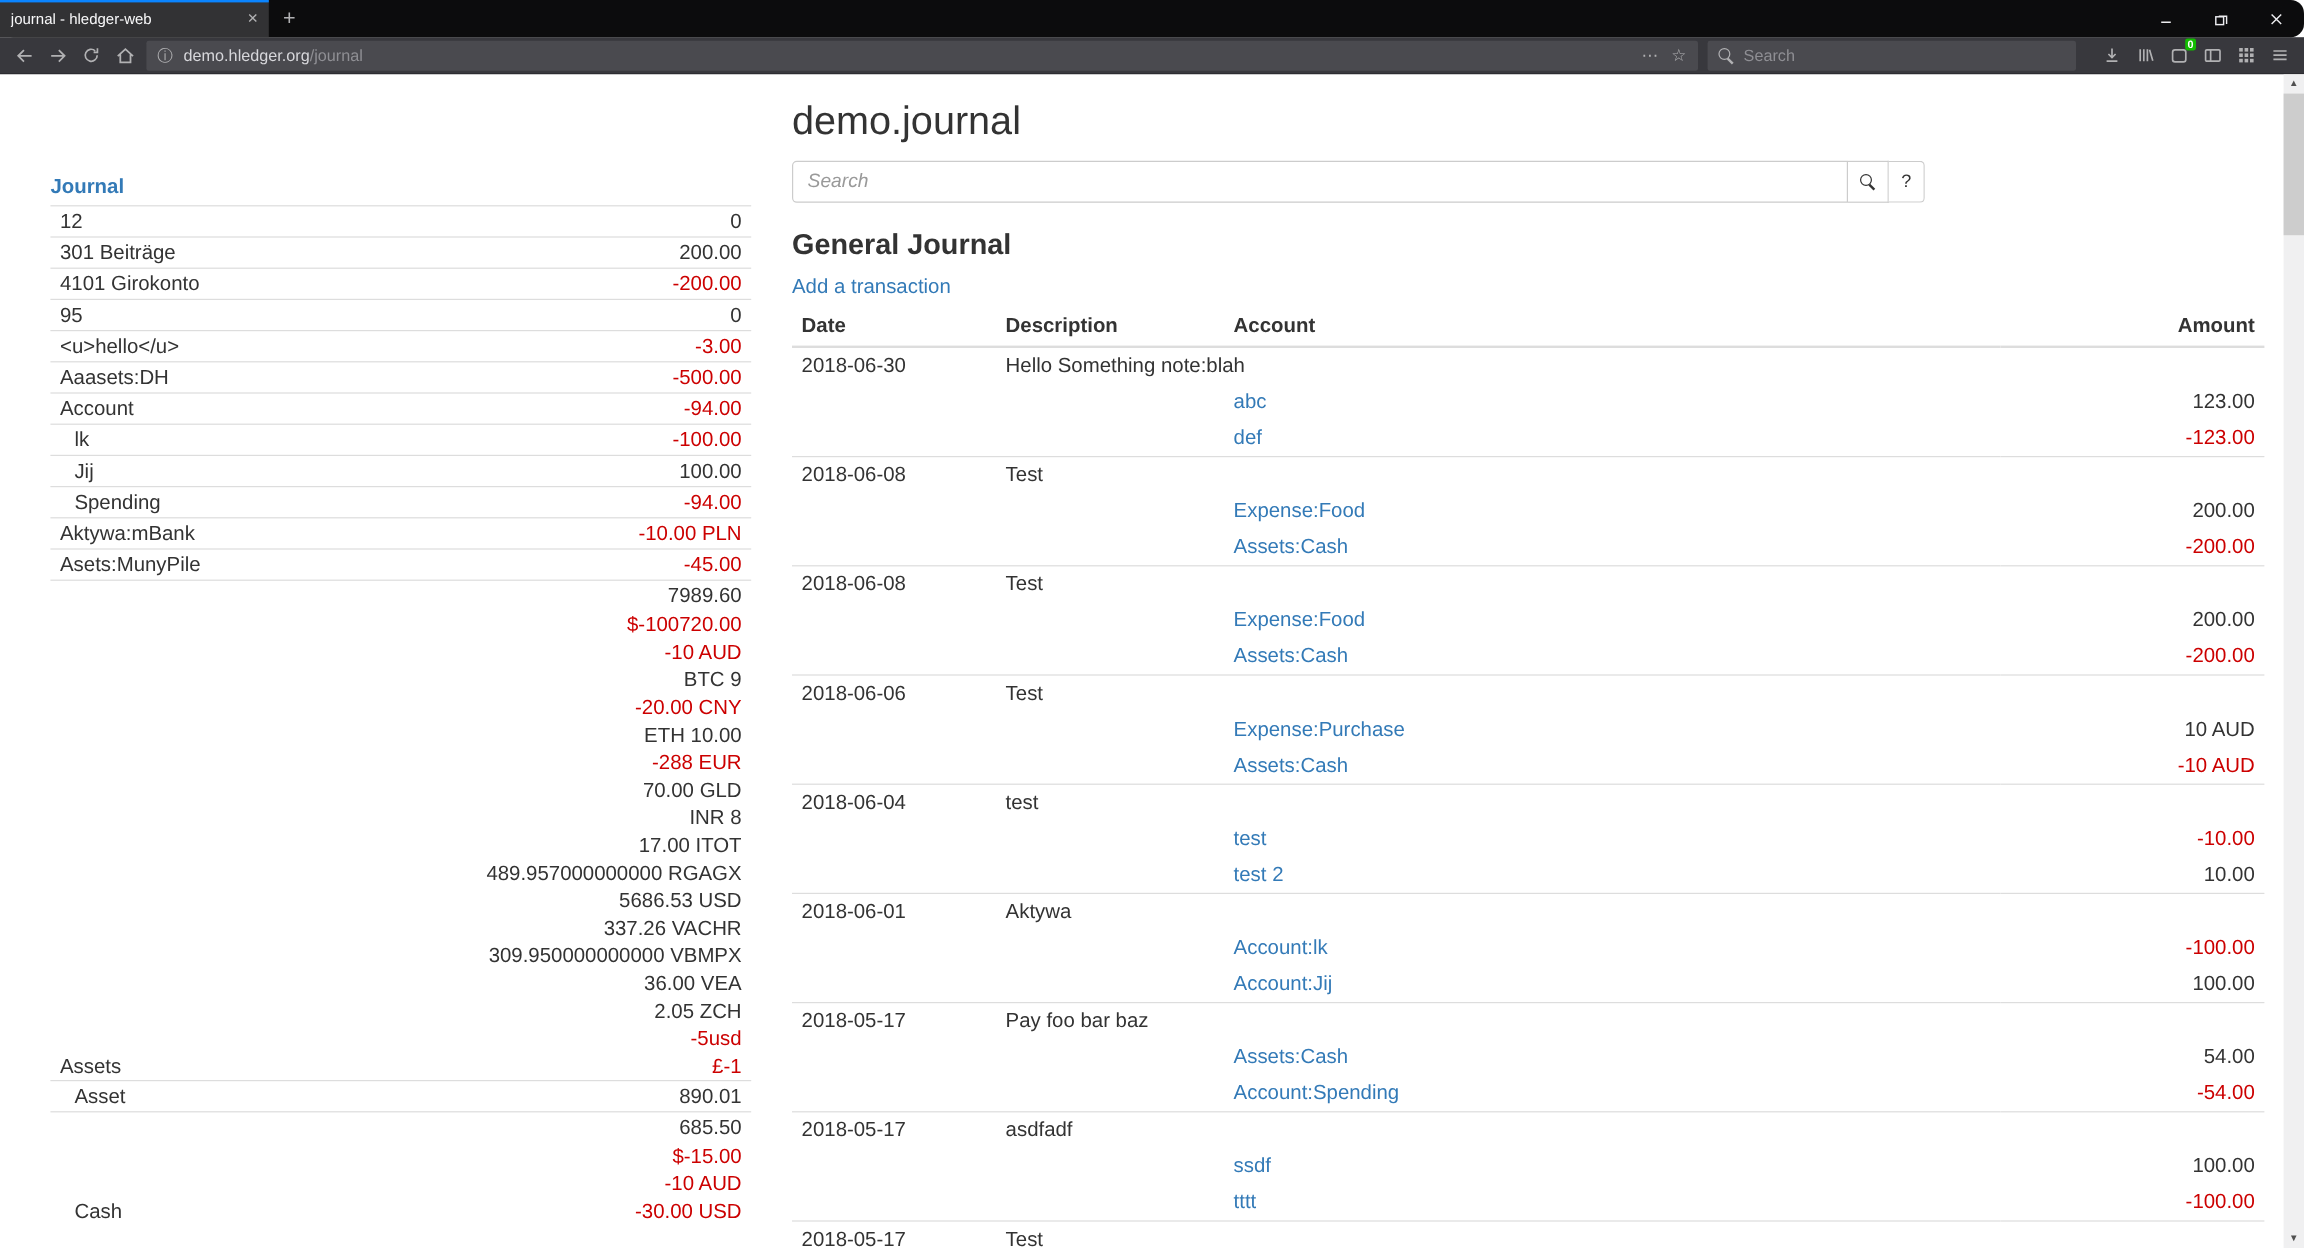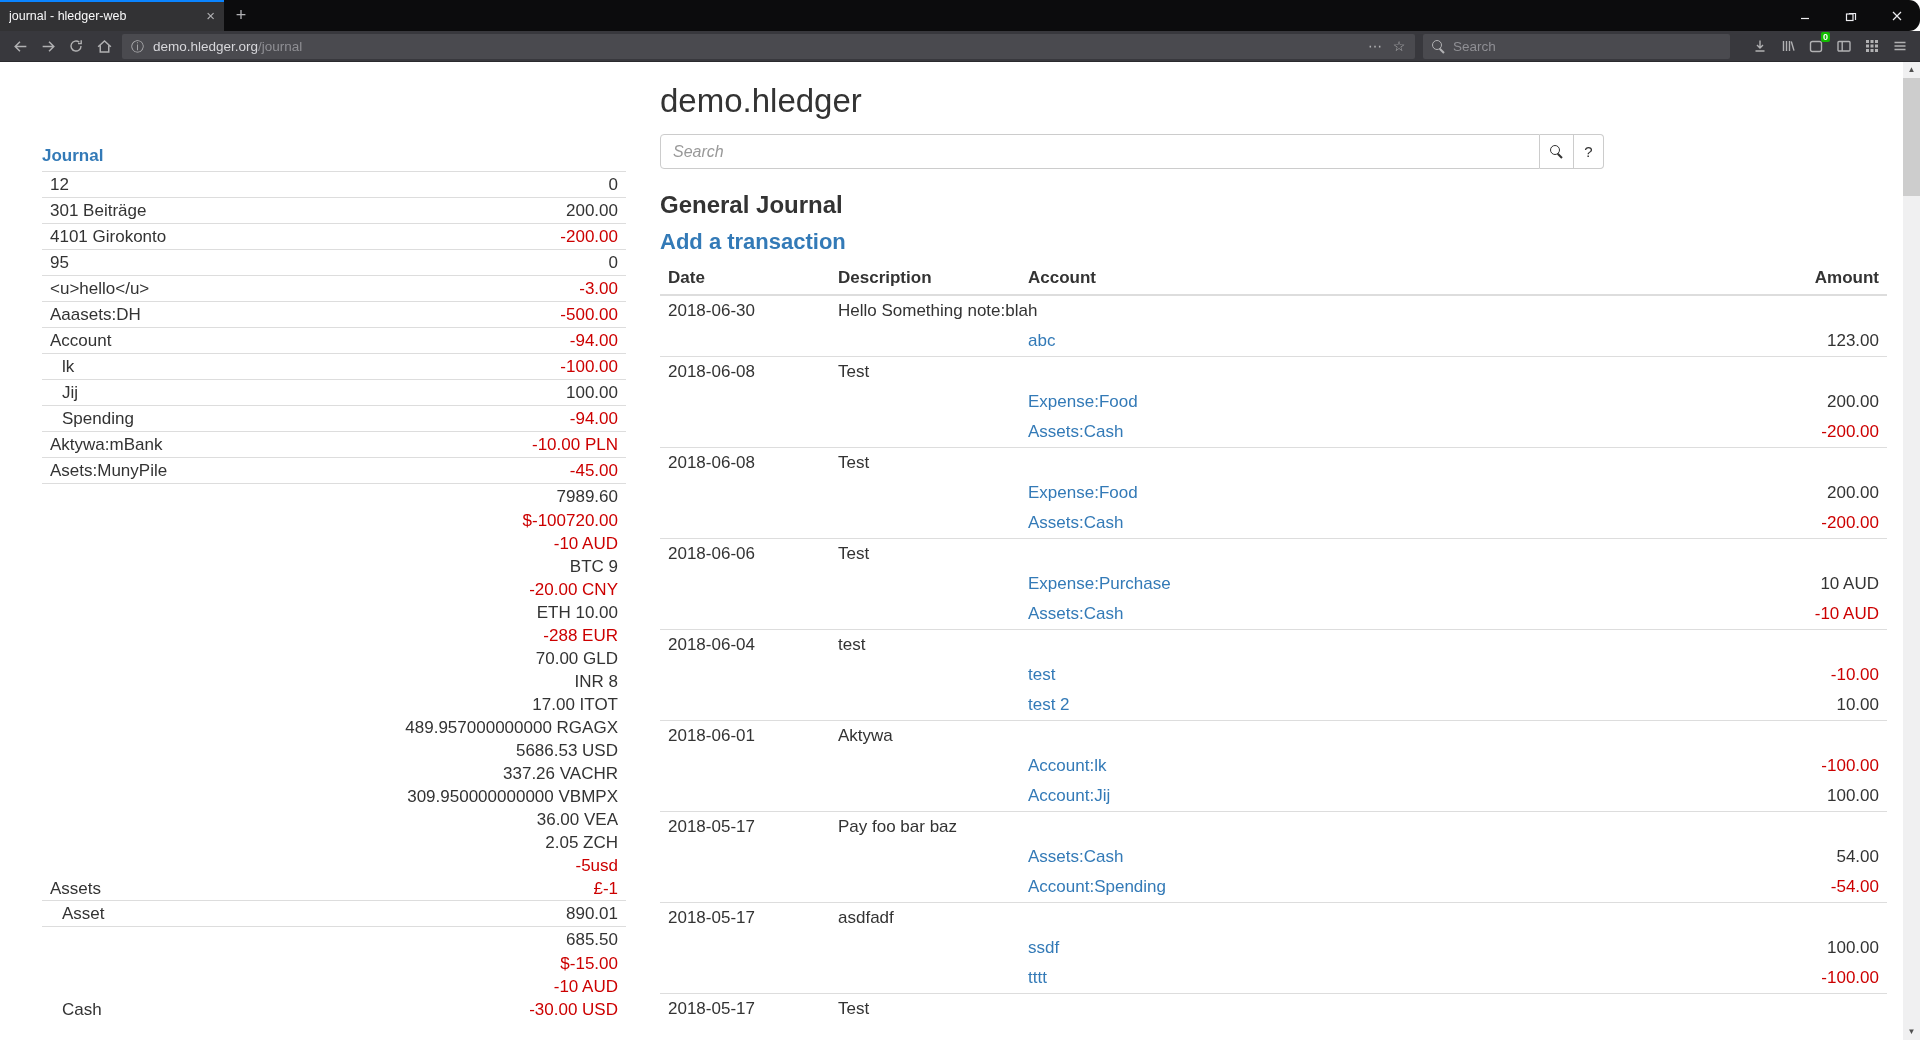--- a/index.html
+++ b/index.html
@@ -71,21 +71,21 @@
   .main { flex: 1; margin: 20px 16px 0 34px; min-width: 0; }
   .page-title { font-size: 33px; font-weight: 500; color: var(--text, #333); margin: 0 0 14px; }
   .search-group { display: flex; width: 944px; height: 35px; }
   .page-search { flex: 1; border: 1px solid #ccc; border-radius: 4px 0 0 4px; padding: 0 12px;
     font-size: 16px; color: #555; outline: none; font-family: inherit; }
   .page-search::placeholder { color: #999; font-style: italic; opacity: 1; }
   .btn { background: #fff; border: 1px solid #ccc; border-left: none; width: 34px; display: flex;
     align-items: center; justify-content: center; color: #333; cursor: pointer; font-family: inherit; }
   .btn.help { width: 30px; border-radius: 0 4px 4px 0; font-size: 15px; }
   .section-heading { font-size: 24px; font-weight: 700; color: var(--text, #333); margin: 22px 0 10px; }
-  .add-link { color: var(--link, #337ab7); text-decoration: none; font-size: 22px; font-weight: bold; }
+  .add-link { color: var(--link, #337ab7); text-decoration: none; font-size: 17px; }
 
   .journal-table { width: 100%; border-collapse: collapse; margin-top: 9px; font-size: 17px; color: var(--text, #333); }
   .journal-table th { text-align: left; font-weight: 700; padding: 4px 8px 6px; border-bottom: 2px solid var(--border, #ddd); }
   .journal-table th.r { text-align: right; }
   .journal-table td { padding: 4px 8px 5px; line-height: 21px; vertical-align: top; }
   tr.txn-head td { border-top: 1px solid var(--border, #ddd); }
   a.acct-link { color: var(--link, #337ab7); text-decoration: none; }
   td.c-amt { text-align: right; white-space: nowrap; }
 </style>
 </head>
@@ -345,21 +345,21 @@
             <span class="amt neg">-10 AUD</span>
           </div>
           <div class="srow">
             <a class="acct ind">Cash</a>
             <span class="amt neg">-30.00 USD</span>
           </div>
         </div>
     </div>
 
     <div class="main">
-      <h1 class="page-title">demo.hledger</h1>
+      <h1 class="page-title">demo.journal</h1>
 
       <div class="search-group">
         <input class="page-search" placeholder="Search" style="">
         <button class="btn">
           <span class="mag"></span>
         </button>
         <button class="btn help">?</button>
       </div>
 
       <h2 class="section-heading">General Journal</h2>
@@ -383,20 +383,25 @@
         <tbody>
             <tr class="txn-head">
               <td class="c-date">2018-06-30</td>
               <td class="c-desc" colspan="3">Hello Something note:blah</td>
             </tr>
             <tr class="posting">
               <td class="c-span" colspan="2"></td>
               <td class="c-acct"><a class="acct-link">abc</a></td>
               <td class="c-amt">123.00</td>
             </tr>
+            <tr class="posting">
+              <td class="c-span" colspan="2"></td>
+              <td class="c-acct"><a class="acct-link">def</a></td>
+              <td class="c-amt neg">-123.00</td>
+            </tr>
             <tr class="txn-head">
               <td class="c-date">2018-06-08</td>
               <td class="c-desc" colspan="3">Test</td>
             </tr>
             <tr class="posting">
               <td class="c-span" colspan="2"></td>
               <td class="c-acct"><a class="acct-link">Expense:Food</a></td>
               <td class="c-amt">200.00</td>
             </tr>
             <tr class="posting">

